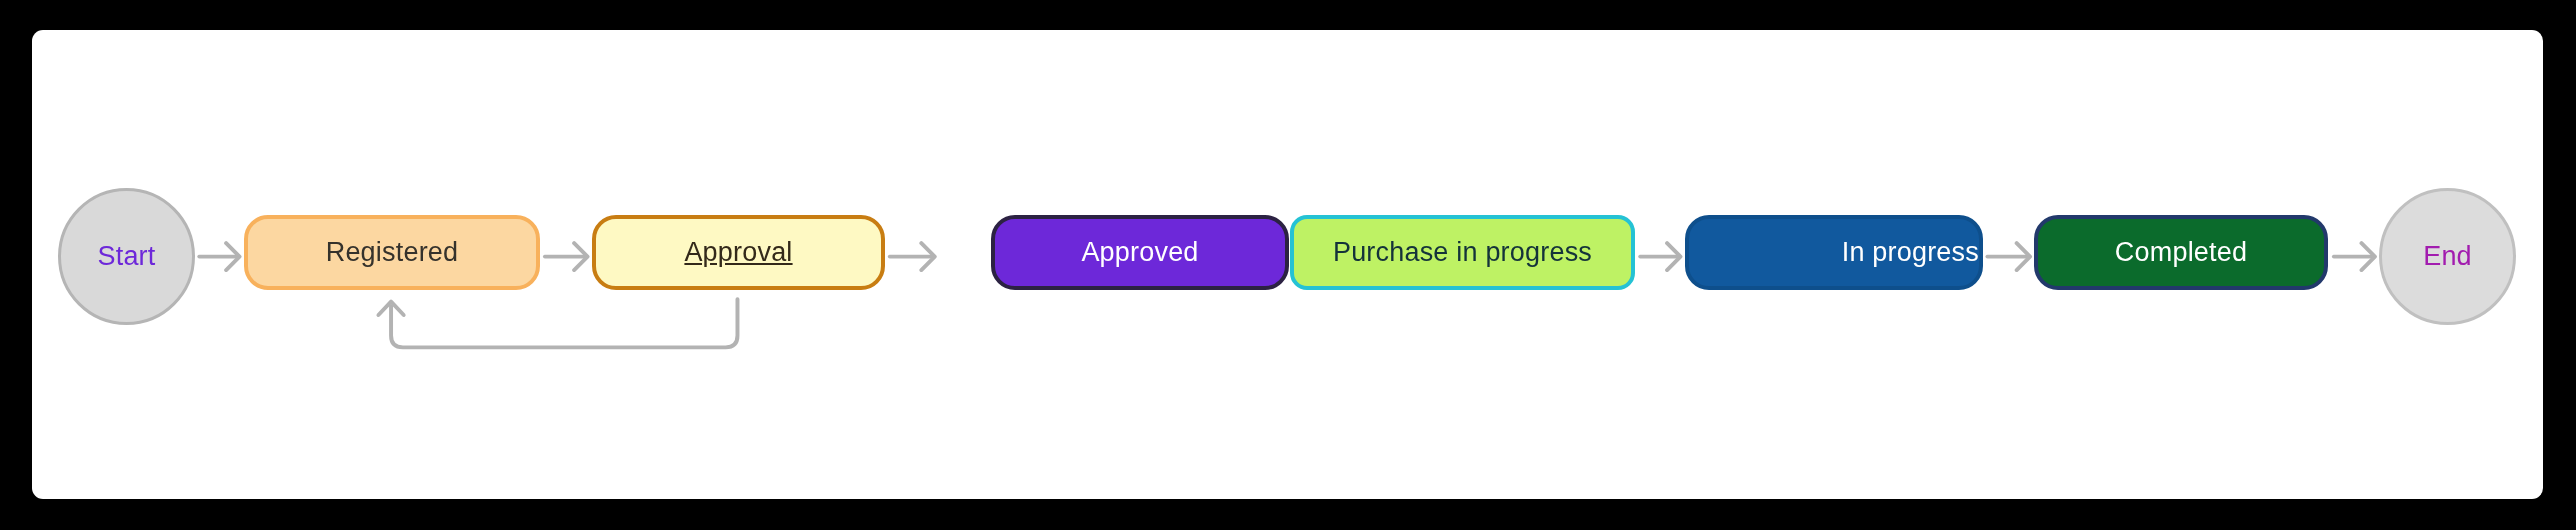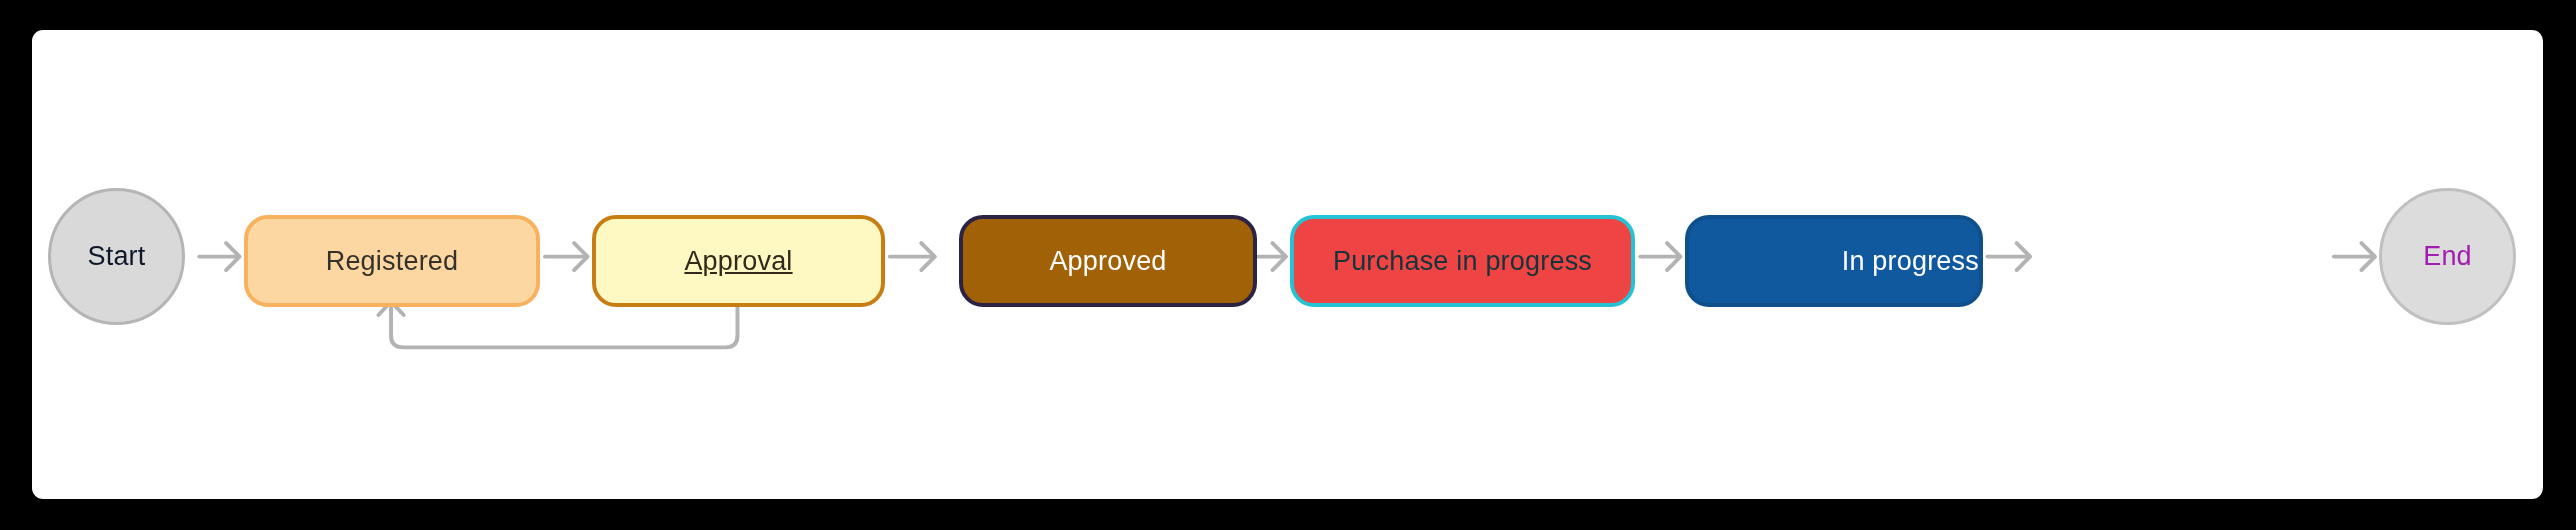--- a/index.html
+++ b/index.html
@@ -46,21 +46,21 @@
   .node.terminal {
     top: 158px;
     width: 137px;
     height: 137px;
     border-radius: 50%;
     border: 3.2px solid;
   }
 
   .node.state {
     top: 185px;
-    height: 92px;
+    height: 75px;
     border-radius: 24px;
     border: 4px solid;
   }
 
   .node-label { pointer-events: none; }
 </style>
 </head>
 <body style="background: rgb(0, 0, 0);">
 
 <div class="panel" style="background: rgb(255, 255, 255);">
@@ -101,43 +101,46 @@
       <line x1="2917" y1="287" x2="2965" y2="287"></line>
       <path d="M 2952 270 L 2969 287 L 2952 304"></path>
     </g>
 
     <g>
       <path d="M 894 341 L 894 387 Q 894 402 879 402 L 470 402 Q 455 402 455 387 L 455 350"></path>
       <path d="M 439 361 L 455 344 L 471 361"></path>
     </g>
   </svg>
 
-  <div class="node terminal" style="left: 16px; background: rgb(217, 217, 217); border-color: rgb(181, 181, 181); color: #0f172a;">
+  <div class="node terminal" style="left: 26px; background: rgb(217, 217, 217); border-color: rgb(181, 181, 181); color: #6d28d9;">
     <span class="node-label">Start</span>
   </div>
 
   <div class="node state" style="left: 212px; width: 296px; background: rgb(252, 215, 161); border-color: rgb(248, 177, 92); color: rgb(53, 50, 44);">
     <span class="node-label">Registered</span>
   </div>
 
   <div class="node state" style="left: 560px; width: 293px; background: #fef9c3; border-color: rgb(200, 125, 18); color: rgb(51, 41, 26); text-decoration: underline;">
     <span class="node-label">Approval</span>
   </div>
 
-  <div class="node state" style="left: 927px; width: 298px; background: #a16207; border-color: rgb(44, 34, 67); color: rgb(255, 255, 255);">
+  <div class="node state" style="left: 959px; width: 298px; background: #6d28d9; border-color: rgb(44, 34, 67); color: rgb(255, 255, 255);">
     <span class="node-label">Approved</span>
   </div>
 
-  <div class="node state" style="left: 1258px; width: 345px; background: #ef4444; border-color: rgb(37, 194, 212); color: rgb(20, 51, 58);">
+  <div class="node state" style="left: 1258px; width: 345px; background: #bef264; border-color: rgb(37, 194, 212); color: rgb(20, 51, 58); border-radius: 17px;">
     <span class="node-label">Purchase in progress</span>
   </div>
 
   <div class="node state" style="left: 1653px; width: 298px; background: rgb(17, 89, 158); border-color: rgb(14, 79, 140); color: rgb(255, 255, 255); justify-content: flex-end;">
     <span class="node-label">In progress</span>
   </div>
 
+  <div class="node state" style="left: 2002px; width: 294px; background: rgb(11, 107, 44); border-color: rgb(34, 57, 107); color: rgb(255, 255, 255);">
+    <span class="node-label">Completed</span>
+  </div>
 
   <div class="node terminal" style="left: 2347px; background: rgb(220, 220, 220); border-color: rgb(192, 192, 192); color: #a21caf;">
     <span class="node-label">End</span>
   </div>
 
 </div>
 
 
 </body></html>

